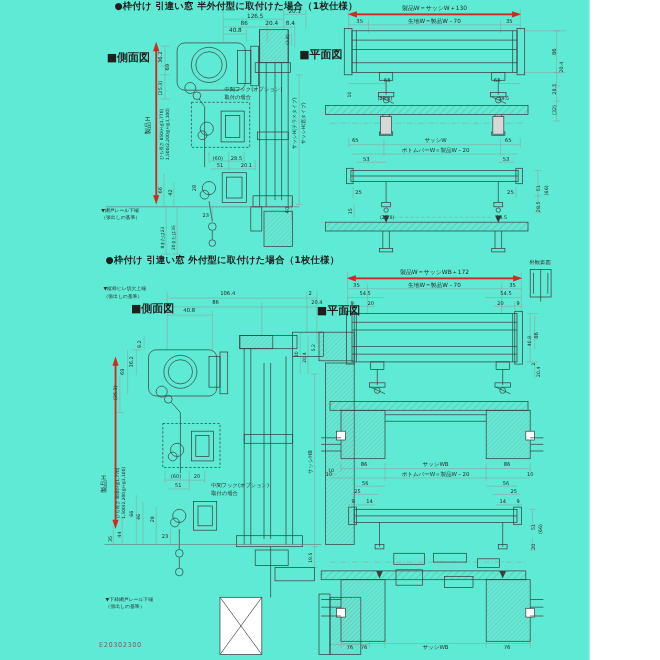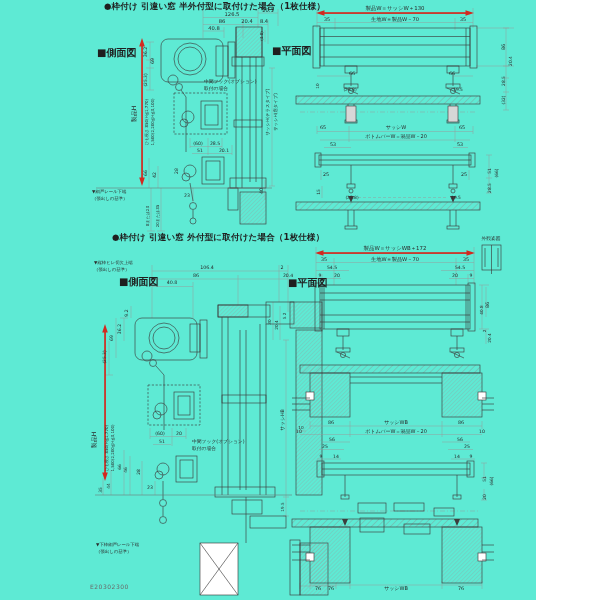--- a/index.html
+++ b/index.html
@@ -581,19 +581,19 @@
         <text x="331" y="590" font-size="4.8" text-anchor="middle" fill="#2b2b2b">76</text>
         <text x="396" y="590" font-size="5" text-anchor="middle" fill="#2b2b2b">サッシWB</text>
         <text x="461" y="590" font-size="4.8" text-anchor="middle" fill="#2b2b2b">76</text>
       </g>
 </svg>
 
 <div class="t sec-title" style="left:104px;top:2px">●枠付け 引違い窓 半外付型に取付けた場合（1枚仕様）</div>
 <div class="t view-lbl" style="left:97px;top:12px">■側面図</div>
 <div class="t view-lbl" style="left:272px;top:10px">■平面図</div>
 
-<div class="t sec-title" style="left:112px;top:233px">●枠付け 引違い窓 外付型に取付けた場合（1枚仕様）</div>
+<div class="t sec-title" style="left:96px;top:233px">●枠付け 引違い窓 外付型に取付けた場合（1枚仕様）</div>
 <div class="t view-lbl" style="left:119px;top:241px">■側面図</div>
 <div class="t view-lbl" style="left:288px;top:242px">■平面図</div>
 
 <div class="t doc-code" style="left:90px;top:584px">E20302300</div>
 
 </div>
 
 </body></html>

